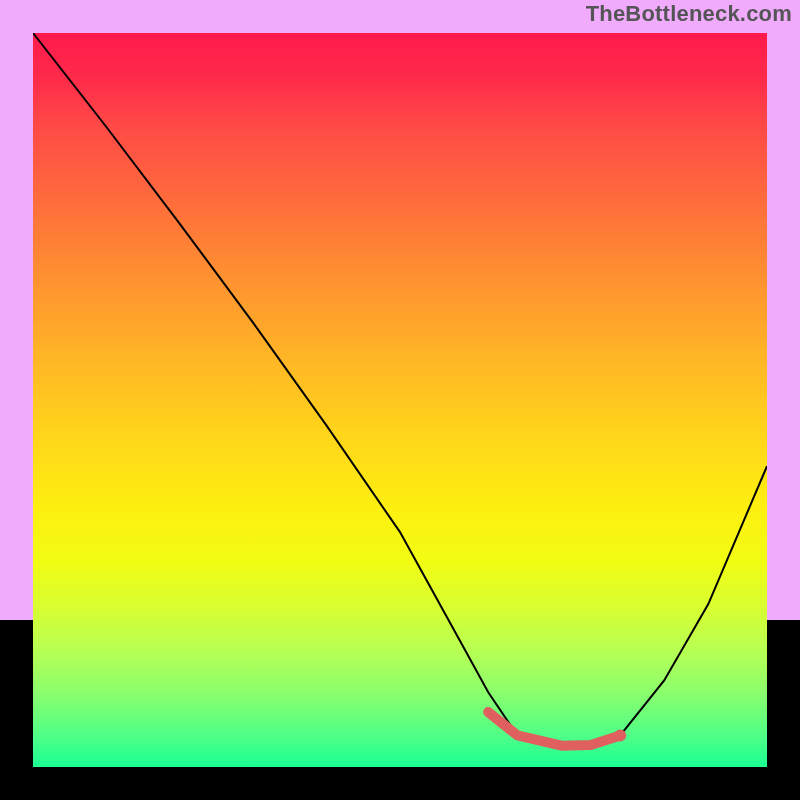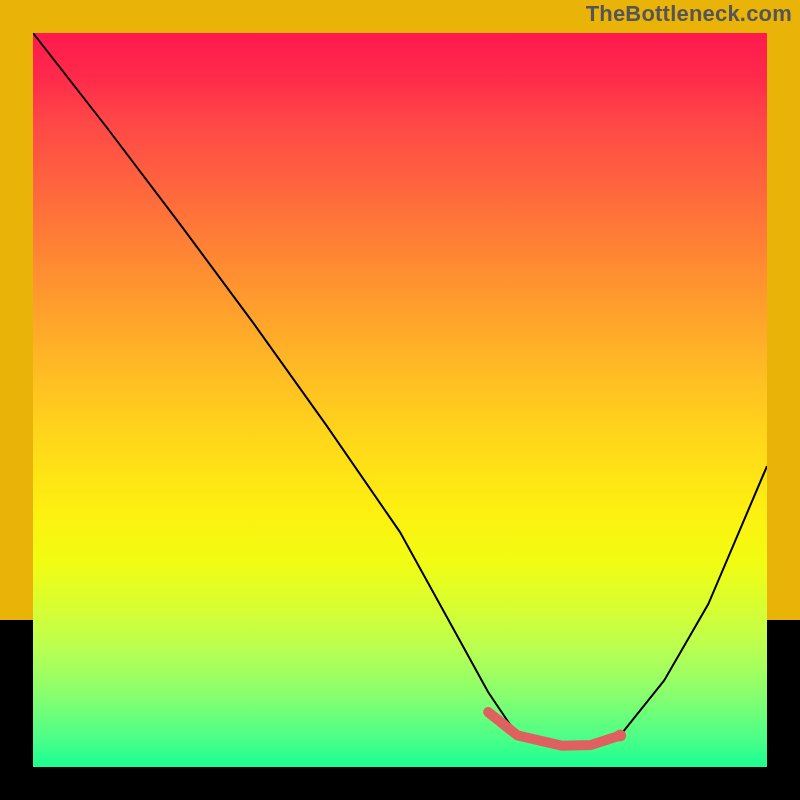--- a/index.html
+++ b/index.html
@@ -8,21 +8,21 @@
     width: 800px;
     height: 800px;
     overflow: hidden;
     background: #000;
     font-family: Arial, Helvetica, sans-serif;
   }
   .container {
     position: relative;
     width: 800px;
     height: 620px;
-    background: #eab308;
+    background: #f0abfc;
   }
   .watermark {
     position: absolute;
     top: 1px;
     right: 8px;
     color: #555558;
     font-size: 22px;
     font-weight: bold;
     letter-spacing: 0.2px;
     z-index: 10;

